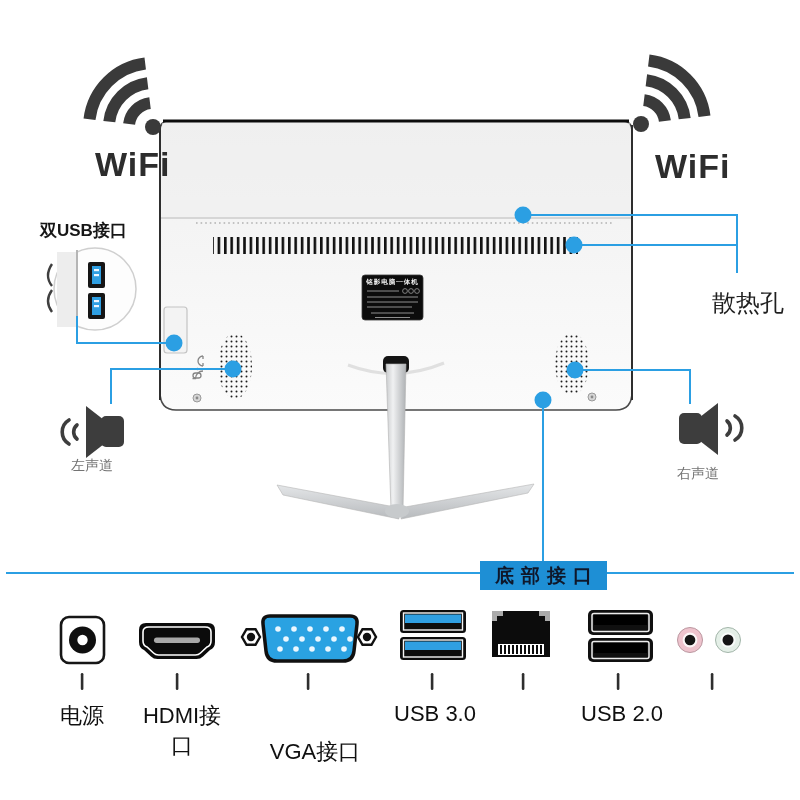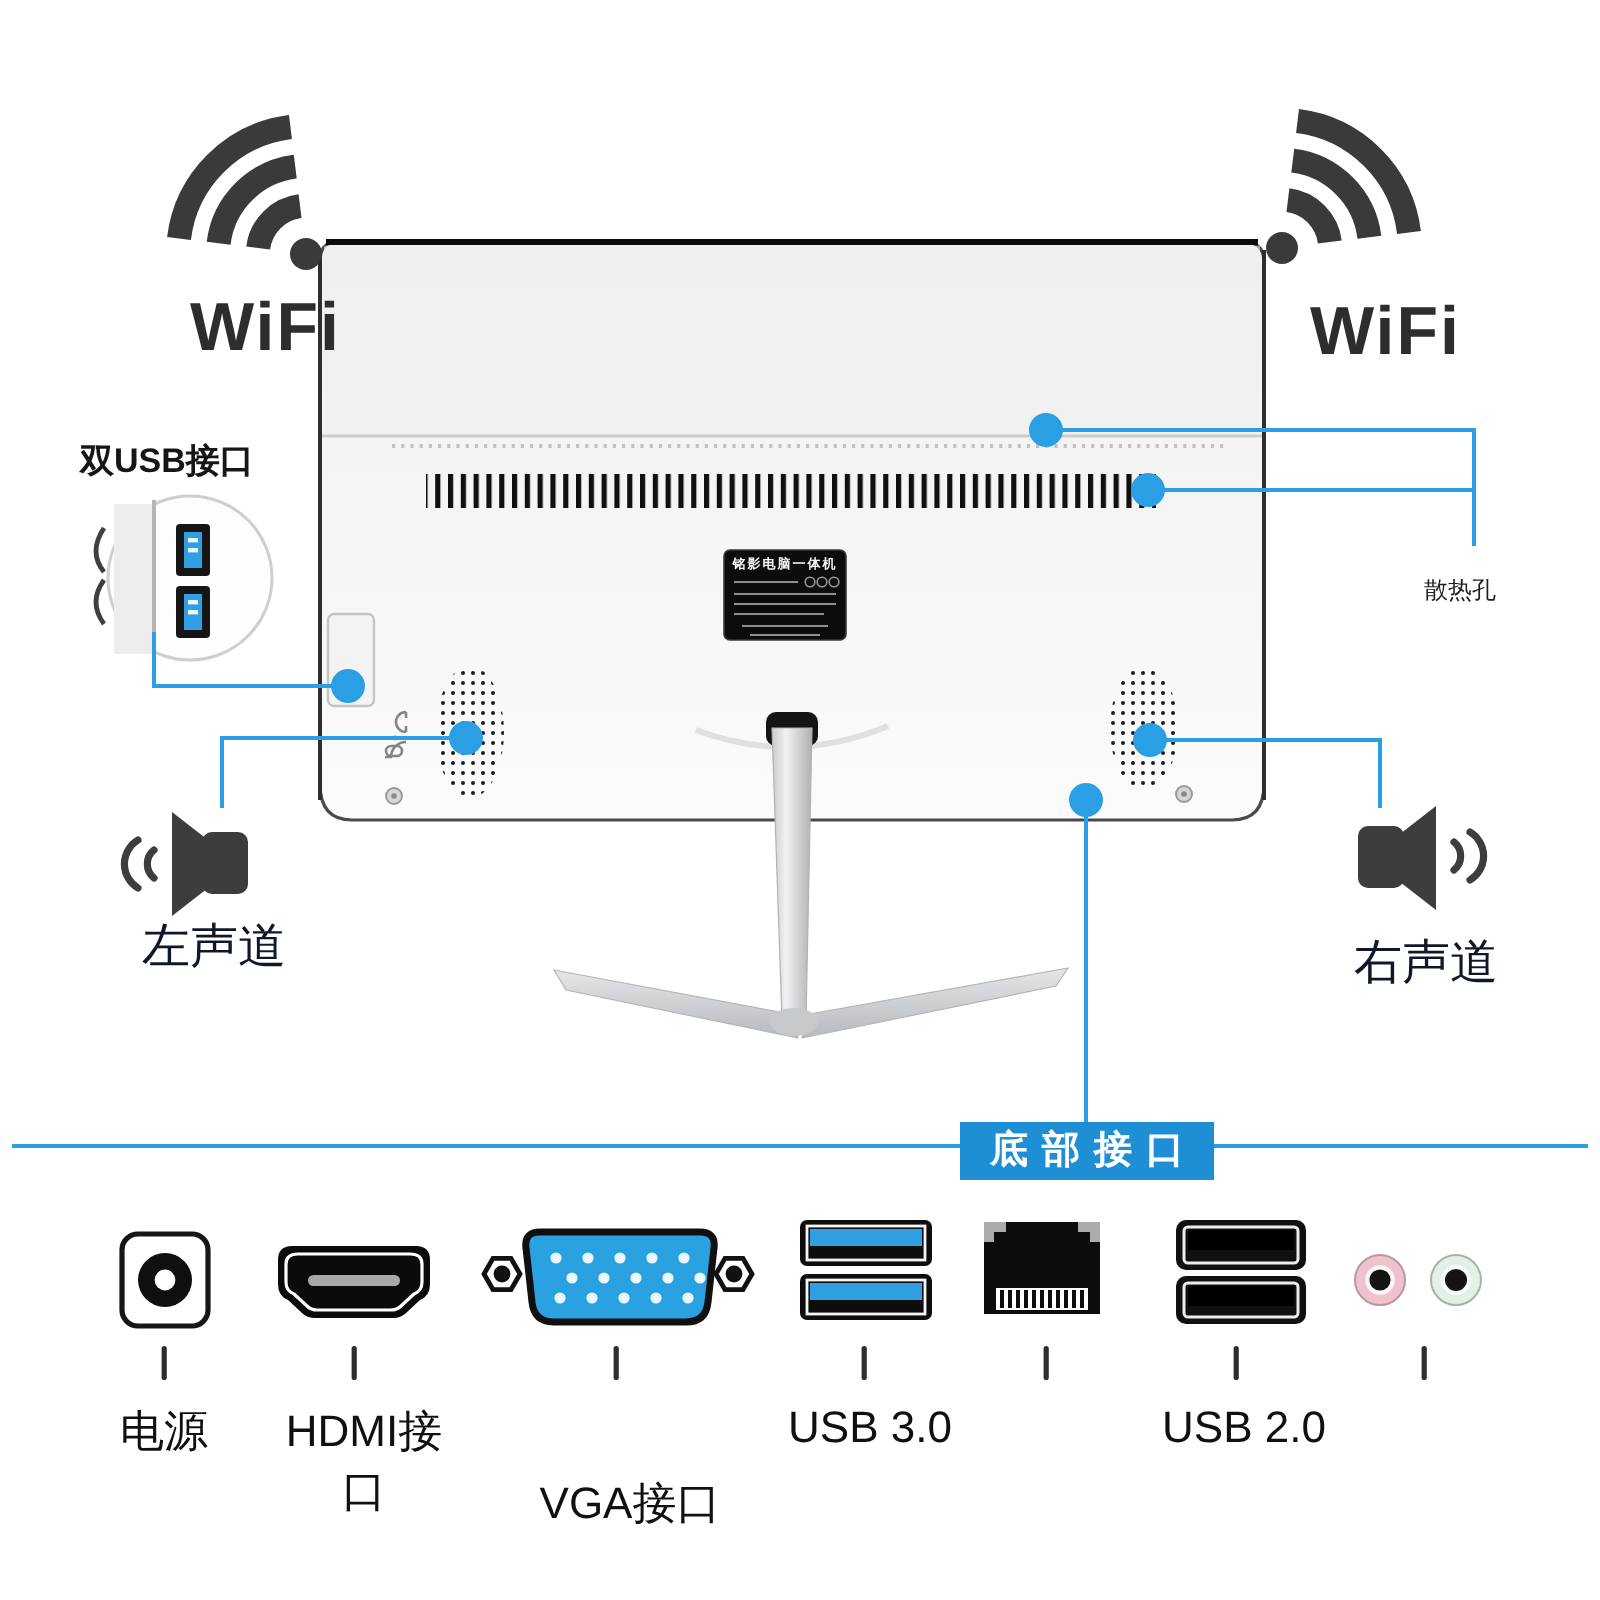--- a/index.html
+++ b/index.html
@@ -1,23 +1,23 @@
 <!DOCTYPE html>
 <html><head>
 <meta charset="utf-8">
 <style>
   html,body{margin:0;padding:0;background:#ffffff;}
   #canvas{position:relative;width:800px;height:800px;background:#ffffff;overflow:hidden;
           font-family:"Liberation Sans","DejaVu Sans",sans-serif;}
   #scene{position:absolute;left:0;top:0;}
   .lbl{position:absolute;color:#1c1c1c;white-space:nowrap;}
   .wifi-lbl{font-size:34px;font-weight:bold;color:#2d2d2d;letter-spacing:1px;}
-  .callout-lbl{font-size:24px;color:#0f172a;}
+  .callout-lbl{font-size:14px;color:#737373;}
   .bottom-box{position:absolute;left:480px;top:561px;width:127px;height:29px;
-              background:#1e8fd5;color:#ffffff;font-size:19px;font-weight:bold;
+              background:#1e8fd5;color:#0f172a;font-size:19px;font-weight:bold;
               letter-spacing:7px;text-align:center;line-height:30px;text-indent:7px;}
   .port-lbl{position:absolute;top:701px;font-size:22px;color:#101010;text-align:center;}
   .sticker-title{position:absolute;left:362px;top:278px;width:61px;text-align:center;
                  color:#f5f5f5;font-size:6.5px;font-weight:bold;letter-spacing:1px;}
 </style>
 </head>
 <body>
 
 <div id="canvas">
 
@@ -272,21 +272,21 @@
     <rect x="616.8" y="673" width="2.6" height="17" rx="1.3"></rect>
     <rect x="710.8" y="673" width="2.6" height="17" rx="1.3"></rect>
   </g>
 </svg>
 
 <div class="lbl wifi-lbl" style="left:95px;top:145px;width:58px;text-align:center;">WiFi</div>
 <div class="lbl wifi-lbl" style="left:655px;top:147px;width:58px;text-align:center;">WiFi</div>
 
 <div class="lbl" style="left:40px;top:219px;font-size:17px;font-weight:bold;color:#161616;">双USB接口</div>
 
-<div class="lbl" style="left:712px;top:287px;font-size:12px;color:#1f1f1f;">散热孔</div>
+<div class="lbl" style="left:712px;top:287px;font-size:24px;color:#1f1f1f;">散热孔</div>
 
 <div class="lbl callout-lbl" style="left:71px;top:457px;">左声道</div>
 <div class="lbl callout-lbl" style="left:677px;top:465px;">右声道</div>
 
 <div class="bottom-box">底部接口</div>
 
 <div class="sticker-title">铭影电脑一体机</div>
 
 <div class="port-lbl" style="left:42px;width:80px;">电源</div>
 <div class="port-lbl" style="left:132px;width:100px;">HDMI接口</div>

